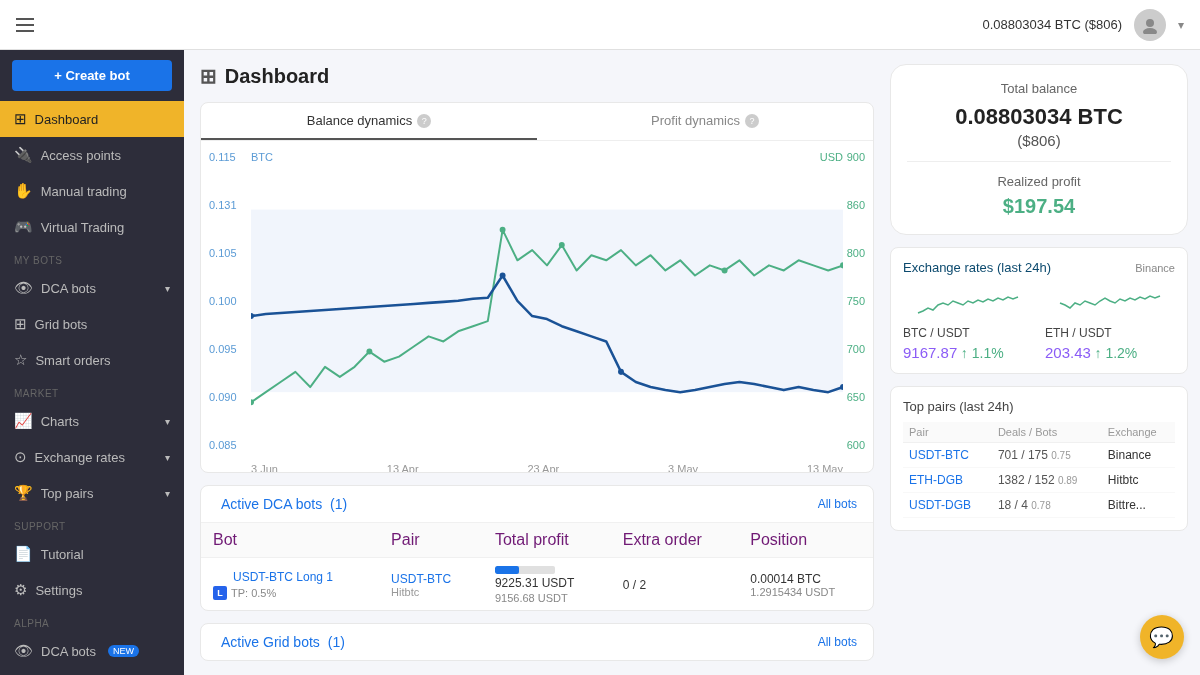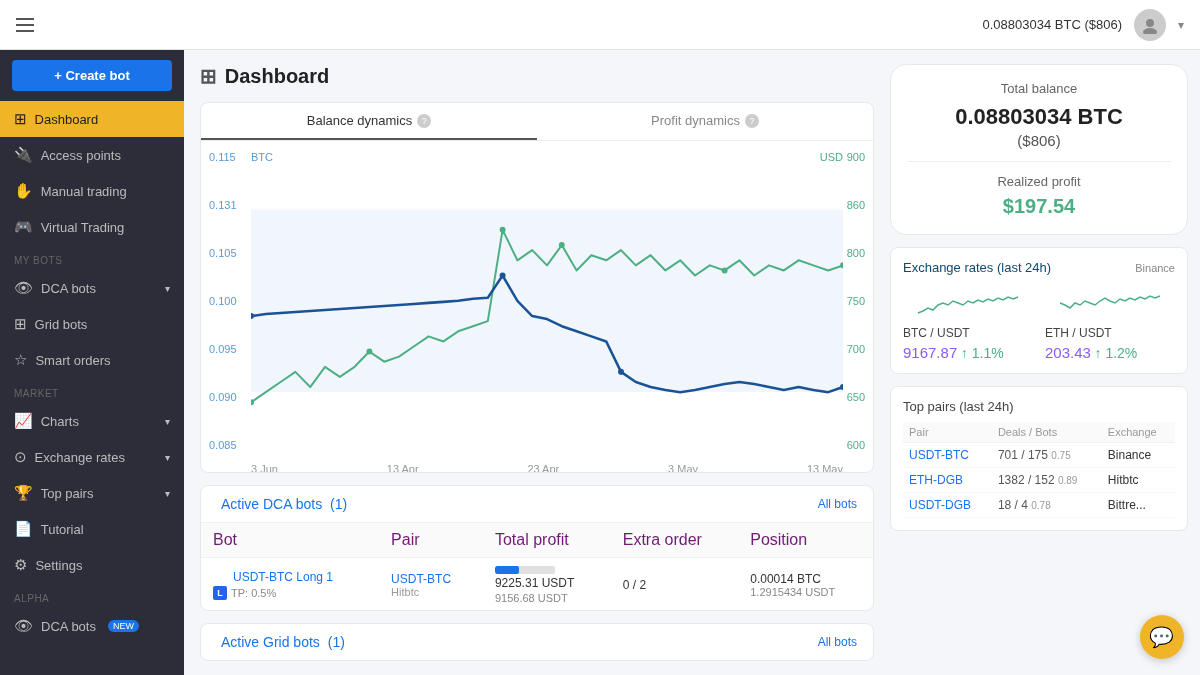--- a/index.html
+++ b/index.html
@@ -308,20 +308,21 @@
       <span class="sidebar-icon">⊙</span>
       <span>Exchange rates</span>
       <span class="sidebar-chevron">▾</span>
     </div>
     <div class="sidebar-item">
       <span class="sidebar-icon">🏆</span>
       <span>Top pairs</span>
       <span class="sidebar-chevron">▾</span>
     </div>
 
+    <div class="sidebar-section-label">SUPPORT</div>
     <div class="sidebar-item">
       <span class="sidebar-icon">📄</span>
       <span>Tutorial</span>
     </div>
     <div class="sidebar-item">
       <span class="sidebar-icon">⚙</span>
       <span>Settings</span>
     </div>
 
     <div class="sidebar-section-label">ALPHA</div>

